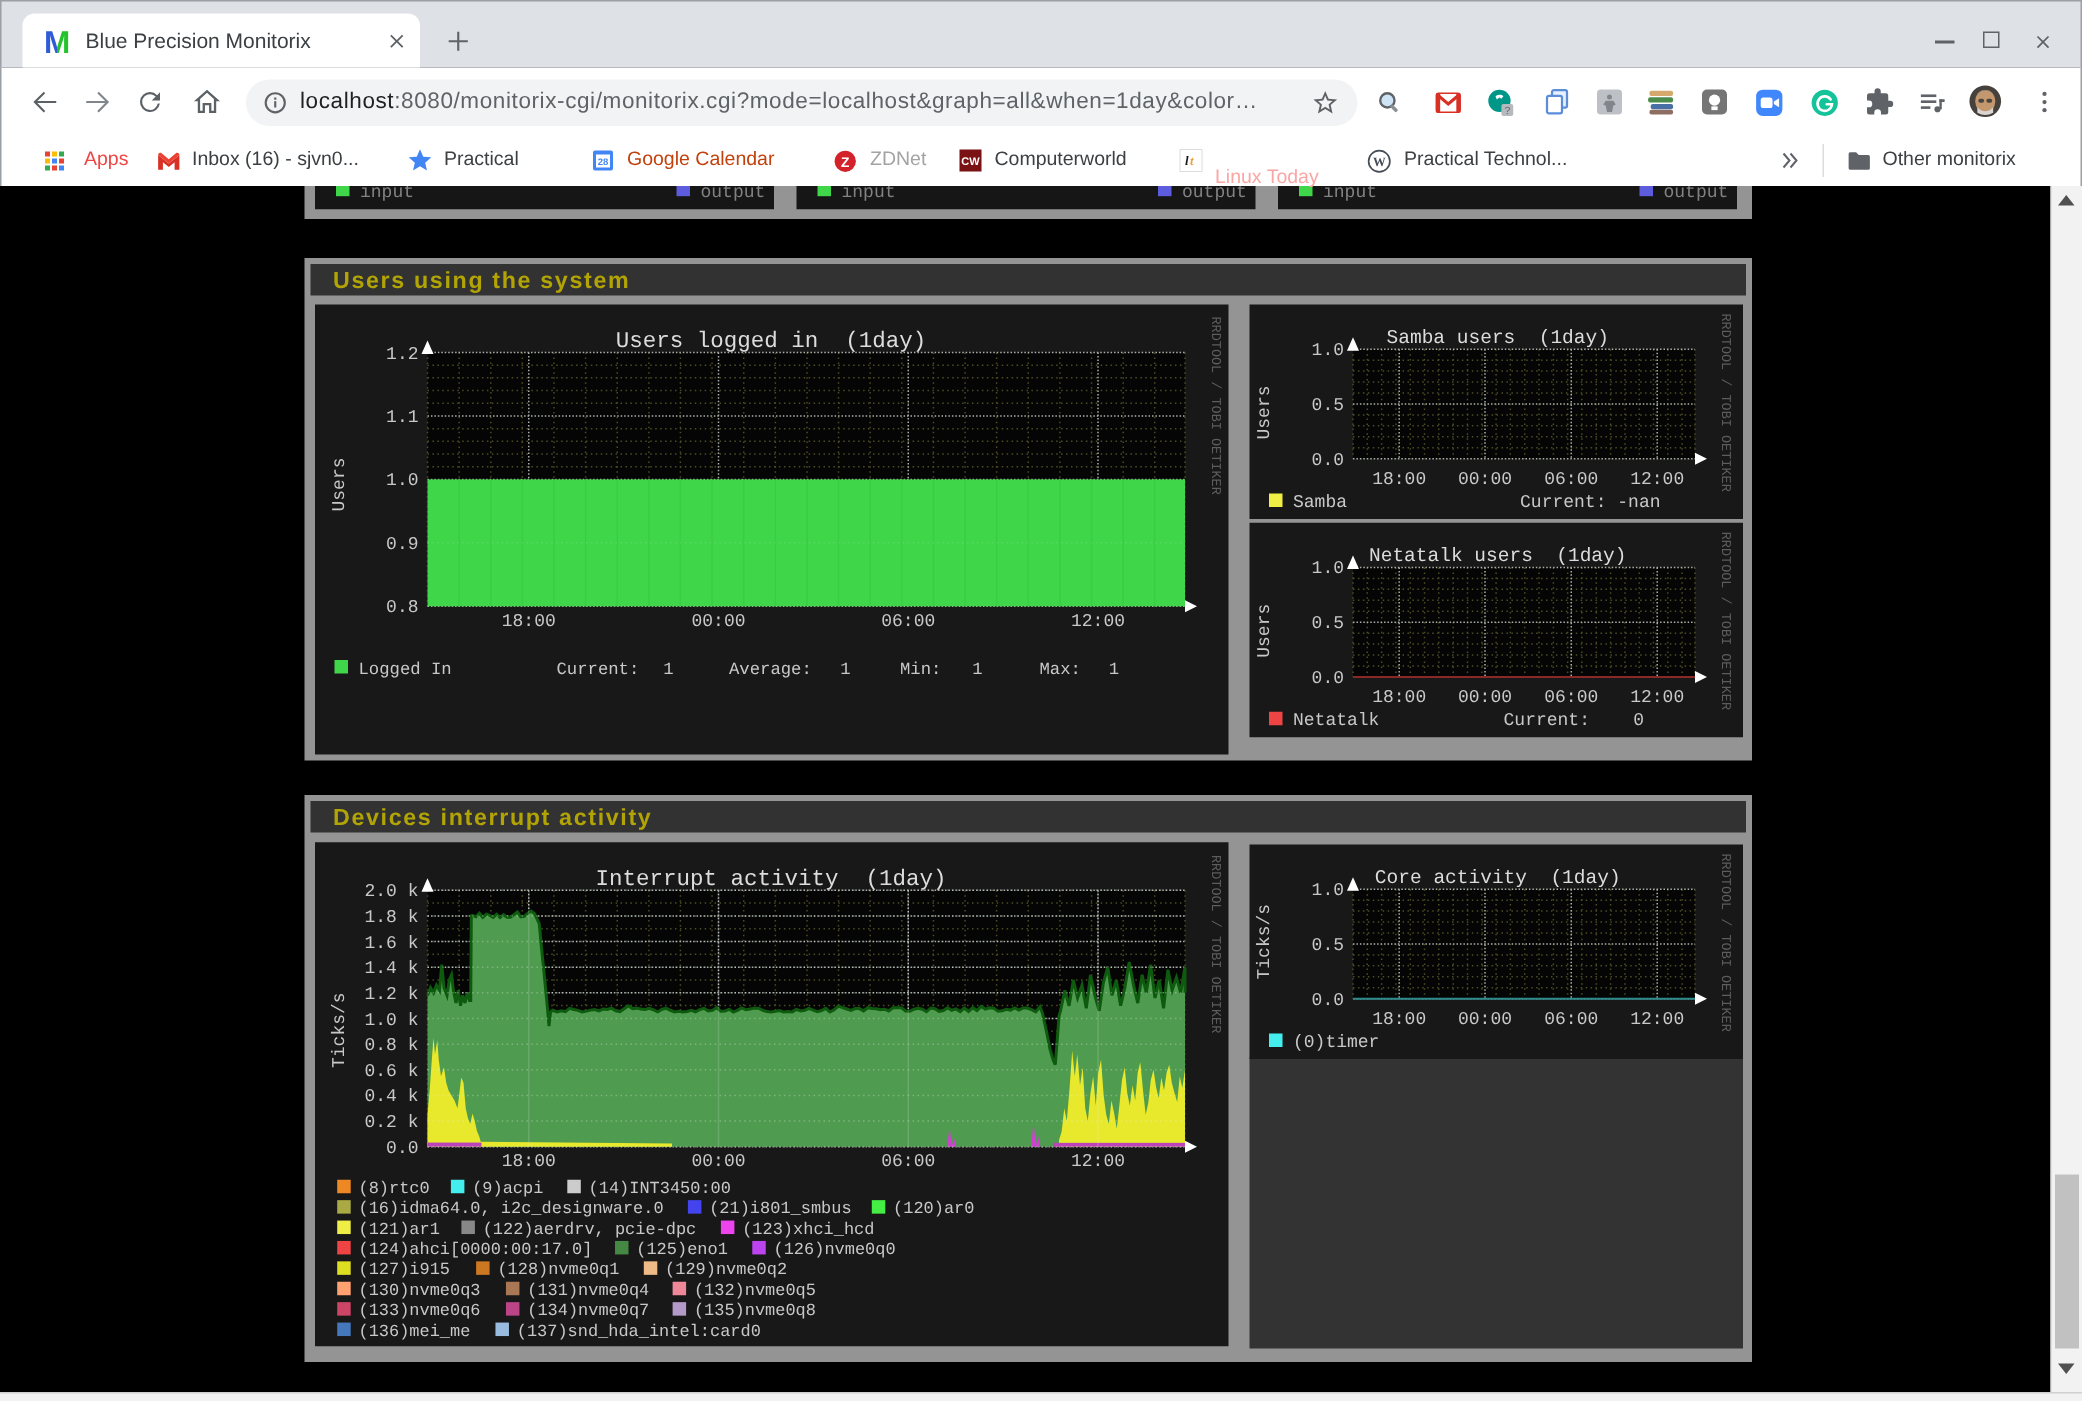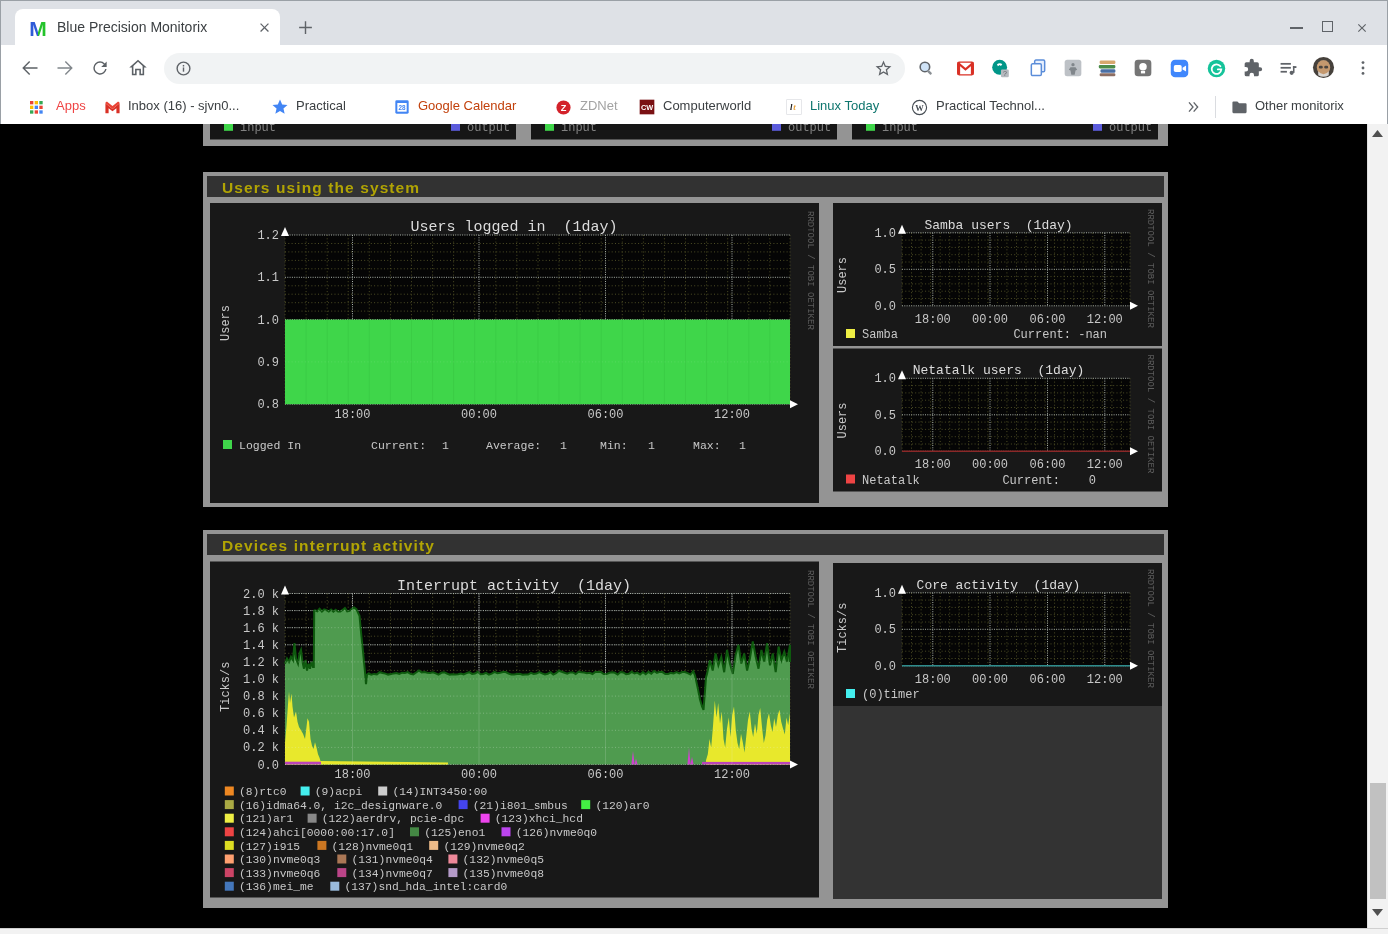--- a/index.html
+++ b/index.html
@@ -490,20 +490,21 @@
     </svg>
     <svg width="22" height="22" viewBox="0 0 24 24" style="position:absolute;left:127px;top:57px">
       <path d="M12 3 2.5 11.5h2.8V20h5.2v-5.6h3v5.6h5.2v-8.5h2.8z M12 5.3l5 4.5V18.3h-1.8v-5.6H8.8v5.6H7V9.8z" fill="#5c6166" fill-rule="evenodd"></path>
     </svg>
     <div style="position:absolute;left:164px;top:53px;width:741px;height:31px;background:#f1f3f4;border-radius:16px"></div>
     <svg width="17" height="17" viewBox="0 0 24 24" style="position:absolute;left:175px;top:60px">
       <circle cx="12" cy="12" r="9" fill="none" stroke="#5F6368" stroke-width="2"></circle>
       <rect x="11" y="10.5" width="2" height="6" fill="#5F6368"></rect>
       <rect x="11" y="7" width="2" height="2.2" fill="#5F6368"></rect>
     </svg>
+    <div style="position:absolute;left:200px;top:59px;font:15px 'Liberation Sans',sans-serif;color:#5f6368;white-space:nowrap;letter-spacing:0.4px"><span style="color:#202124">localhost</span>:8080/monitorix-cgi/monitorix.cgi?mode=localhost&amp;graph=all&amp;when=1day&amp;color…</div>
     <svg width="19" height="19" viewBox="0 0 24 24" style="position:absolute;left:874px;top:59px">
       <path d="M22 9.24l-7.19-.62L12 2 9.19 8.63 2 9.24l5.46 4.73L5.82 21 12 17.27 18.18 21l-1.63-7.03L22 9.24zM12 15.4l-3.76 2.27 1-4.28-3.32-2.88 4.38-.38L12 6.1l1.71 4.04 4.38.38-3.32 2.88 1 4.28L12 15.4z" fill="#5F6368"></path>
     </svg>
     <svg width="19" height="19" viewBox="0 0 24 24" style="position:absolute;left:917px;top:59px">
       <circle cx="10" cy="10" r="6" fill="#cfe3f7" stroke="#5f6368" stroke-width="2"></circle>
       <rect x="14.2" y="13.2" width="7" height="3" rx="1" transform="rotate(45 14.2 13.2)" fill="#8a8f94"></rect>
     </svg>
     <svg width="19" height="19" viewBox="0 0 24 24" style="position:absolute;left:956px;top:59px">
       <rect x="2" y="4" width="20" height="16" rx="2" fill="#fff" stroke="#d93025" stroke-width="1.4"></rect>
       <path d="M3 5.5 12 13 21 5.5" fill="none" stroke="#d93025" stroke-width="2.6"></path>
@@ -604,21 +605,21 @@
     <svg width="16" height="16" viewBox="0 0 24 24" style="position:absolute;left:639px;top:99px">
       <rect x="1" y="1" width="22" height="22" fill="#7a1113"></rect>
       <text x="12" y="17" font-size="11" fill="#fff" text-anchor="middle" font-family="Liberation Sans" font-weight="bold">CW</text>
     </svg>
     <div style="position:absolute;left:663px;top:98px;font:13px 'Liberation Sans',sans-serif;color:#3c4043;white-space:nowrap">Computerworld</div>
     <svg width="16" height="16" viewBox="0 0 24 24" style="position:absolute;left:786px;top:99px">
       <rect x="1" y="1" width="22" height="22" fill="#fff" stroke="#dadce0"></rect>
       <text x="6" y="17" font-size="13" fill="#1a1a1a" font-family="Liberation Serif" font-style="italic" font-weight="bold">l</text>
       <text x="11" y="17" font-size="13" fill="#e8a33d" font-family="Liberation Serif" font-style="italic" font-weight="bold">t</text>
     </svg>
-    <div style="position:absolute;left:810px;top:98px;font:13px 'Liberation Sans',sans-serif;color:#0f766e;white-space:nowrap">Linux Today</div>
+    <div style="position:absolute;left:810px;top:110px;font:13px 'Liberation Sans',sans-serif;color:#fca5a5;white-space:nowrap">Linux Today</div>
     <svg width="17" height="17" viewBox="0 0 24 24" style="position:absolute;left:911px;top:99px">
       <circle cx="12" cy="12" r="10" fill="#fff" stroke="#464d54" stroke-width="1.6"></circle>
       <text x="12" y="16.5" font-size="12" fill="#464d54" text-anchor="middle" font-family="Liberation Serif" font-weight="bold">W</text>
     </svg>
     <div style="position:absolute;left:936px;top:98px;font:13px 'Liberation Sans',sans-serif;color:#3c4043;white-space:nowrap">Practical Technol...</div>
     <svg width="16" height="16" viewBox="0 0 24 24" style="position:absolute;left:1185px;top:99px">
       <path d="M6 5l6 7-6 7M13 5l6 7-6 7" fill="none" stroke="#5F6368" stroke-width="2"></path>
     </svg>
     <div style="position:absolute;left:1215px;top:96px;width:1px;height:22px;background:#dadce0"></div>
     <svg width="17" height="17" viewBox="0 0 24 24" style="position:absolute;left:1231px;top:99px">

